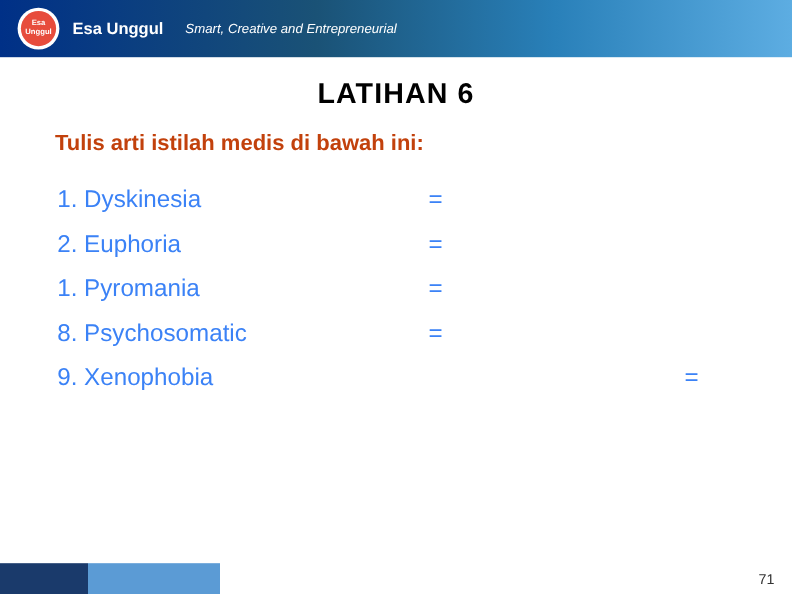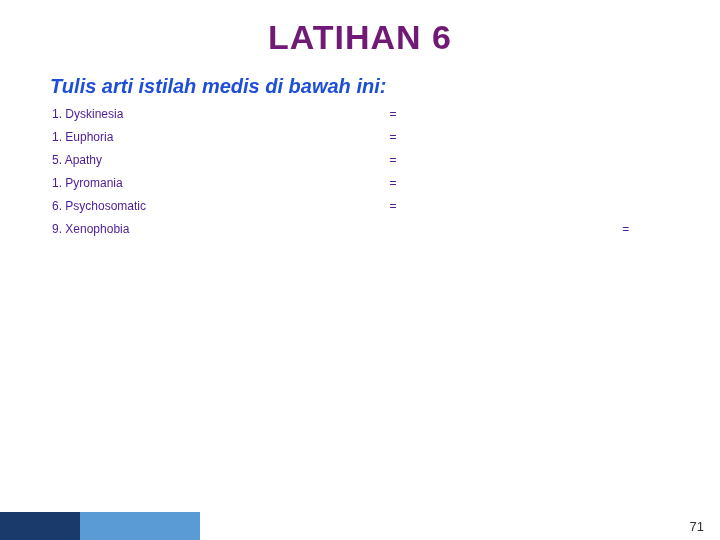--- a/index.html
+++ b/index.html
@@ -80,33 +80,32 @@
     }
 
     
     .content {
       padding: 18px 50px 10px 50px;
       position: relative;
     }
 
     .main-title {
       text-align: center;
-      font-size: 34px;
-      font-weight: bold;
-      color: #701a75;
+      font-size: 26px;
+      font-weight: bold;
+      color: #000000;
       margin-bottom: 18px;
       letter-spacing: 1px;
     }
 
     .subtitle {
       font-size: 20px;
       font-weight: bold;
-      color: #1d4ed8;
-      margin-bottom: 4px;
-      font-style: italic;
+      color: #c2410c;
+      margin-bottom: 18px;
     }
 
     
     .footer {
       position: absolute;
       bottom: 0;
       left: 0;
       width: 100%;
       height: 28px;
       display: flex;
@@ -131,70 +130,75 @@
       bottom: 6px;
       font-size: 13px;
       color: #333;
     }
 
     .items-table {
       width: 100%;
     }
 
     .items-table td {
-      font-size: 12px;
-      color: #4c1d95;
+      font-size: 22px;
+      color: #3b82f6;
       line-height: 1.75;
       vertical-align: baseline;
     }
 
     .col-label { width: 220px; }
     .col-eq { width: 30px; text-align: left; }
     .col-spacer { width: 120px; }
     .col-eq2 { width: 30px; }
   </style>
 </head>
 <body>
 
 <div class="slide">
 
+  <div class="header">
+    <div class="header-logo">
+      <div class="logo-circle">
+        <div class="logo-inner">
+          <span class="logo-text-small">Esa<br>Unggul</span>
+        </div>
+      </div>
+      <span class="university-name">Esa Unggul</span>
+    </div>
+    <span class="header-tagline">Smart, Creative and Entrepreneurial</span>
+  </div>
 
   <div class="content">
 
     <div class="main-title">LATIHAN  6</div>
     <div class="subtitle">Tulis arti istilah medis di bawah ini:</div>
 
     <table class="items-table">
       <tbody>
         <tr>
           <td class="col-label">1. Dyskinesia</td>
           <td class="col-eq">=</td>
           <td class="col-spacer"></td>
           <td class="col-eq2"></td>
         </tr>
         <tr>
-          <td class="col-label">1. Euphoria</td>
-          <td class="col-eq">=</td>
-          <td class="col-spacer"></td>
-          <td class="col-eq2"></td>
-        </tr>
-        <tr>
-          <td class="col-label">5. Apathy</td>
+          <td class="col-label">2. Euphoria</td>
           <td class="col-eq">=</td>
           <td class="col-spacer"></td>
           <td class="col-eq2"></td>
         </tr>
         <tr>
           <td class="col-label">1. Pyromania</td>
           <td class="col-eq">=</td>
           <td class="col-spacer"></td>
           <td class="col-eq2"></td>
         </tr>
         <tr>
-          <td class="col-label">6. Psychosomatic</td>
+          <td class="col-label">8. Psychosomatic</td>
           <td class="col-eq">=</td>
           <td class="col-spacer"></td>
           <td class="col-eq2"></td>
         </tr>
         <tr>
           <td class="col-label">9. Xenophobia</td>
           <td class="col-eq"></td>
           <td class="col-spacer"></td>
           <td class="col-eq2">=</td>
         </tr>

